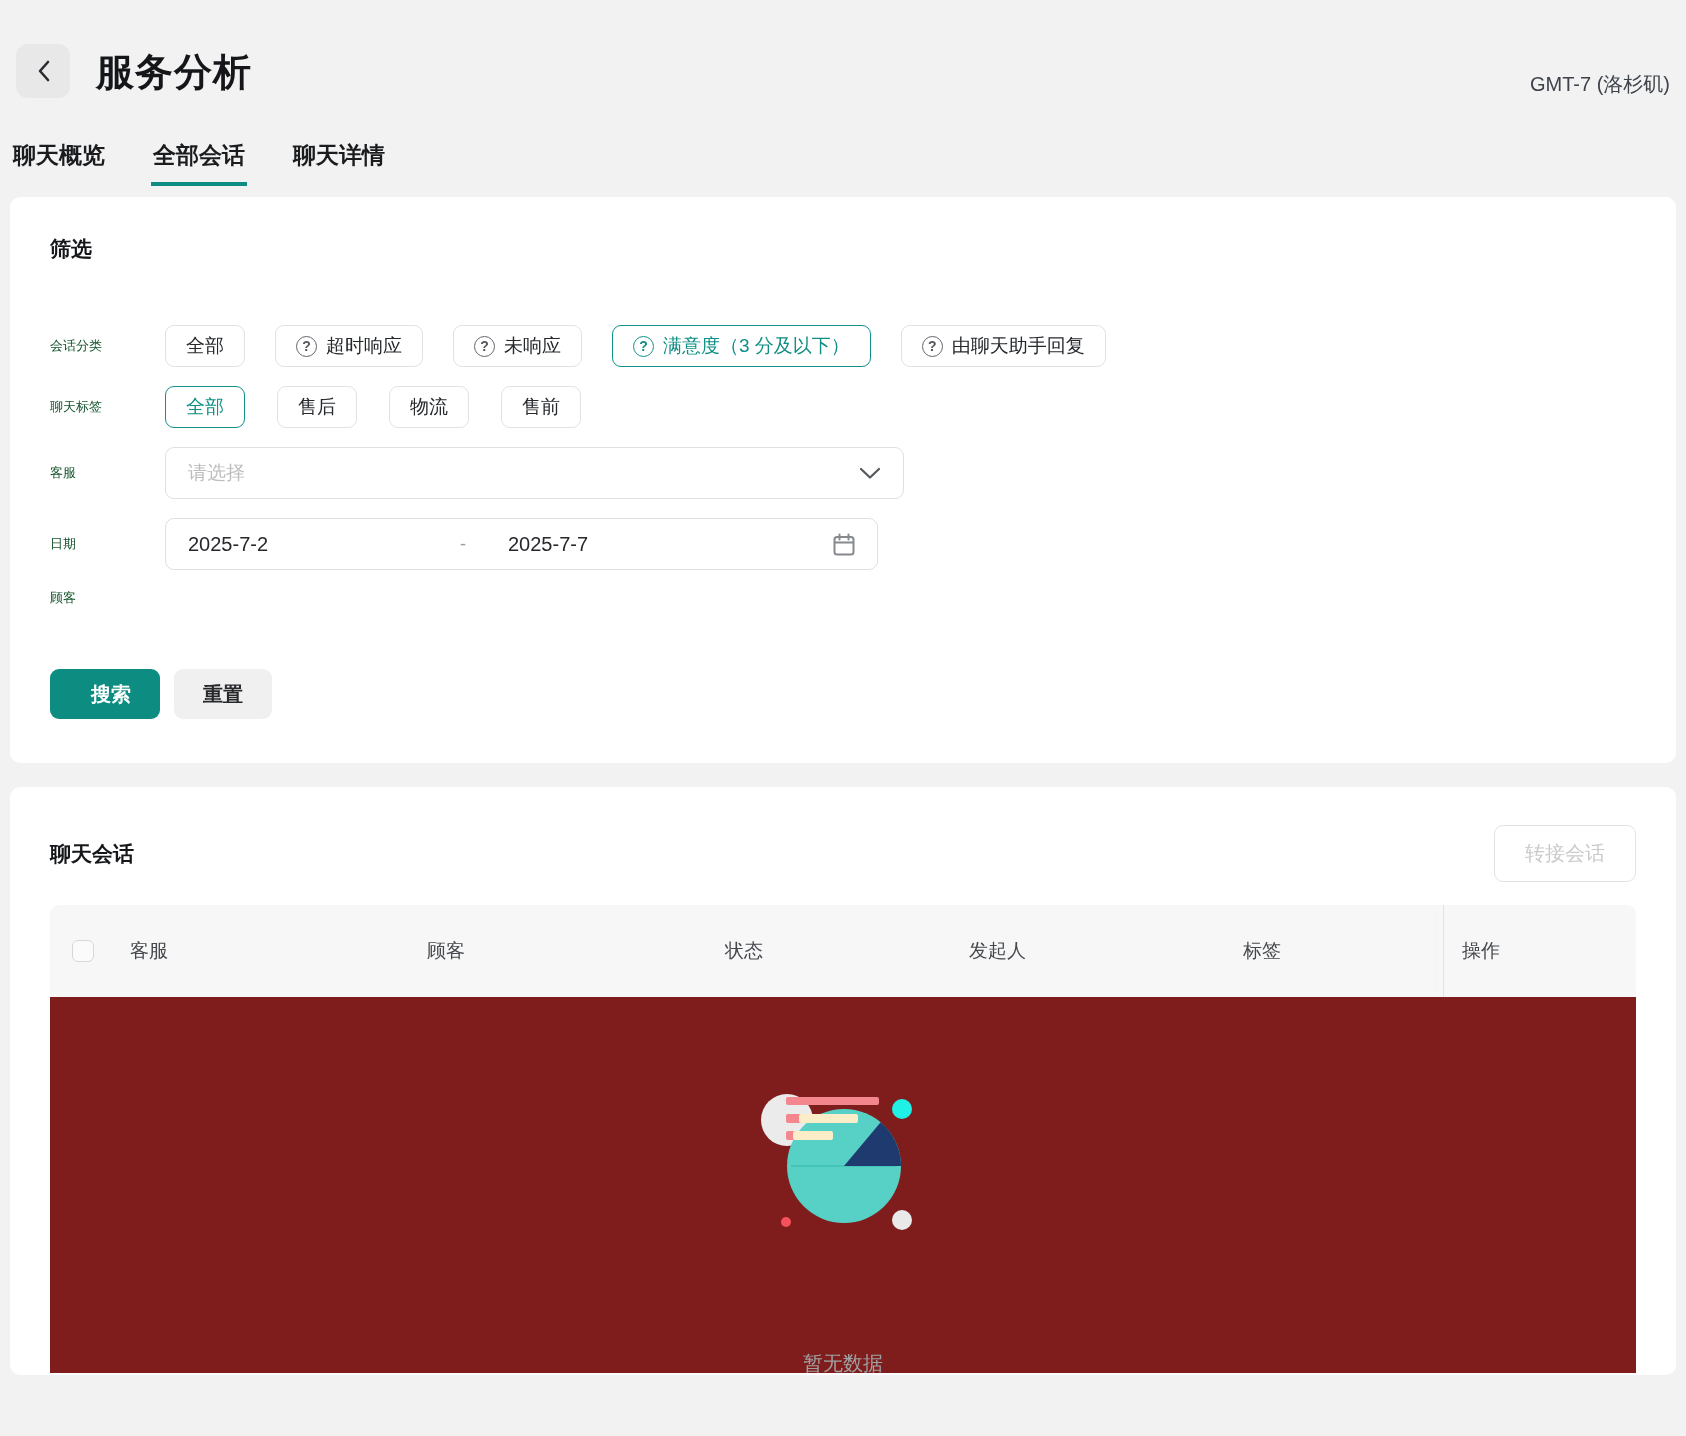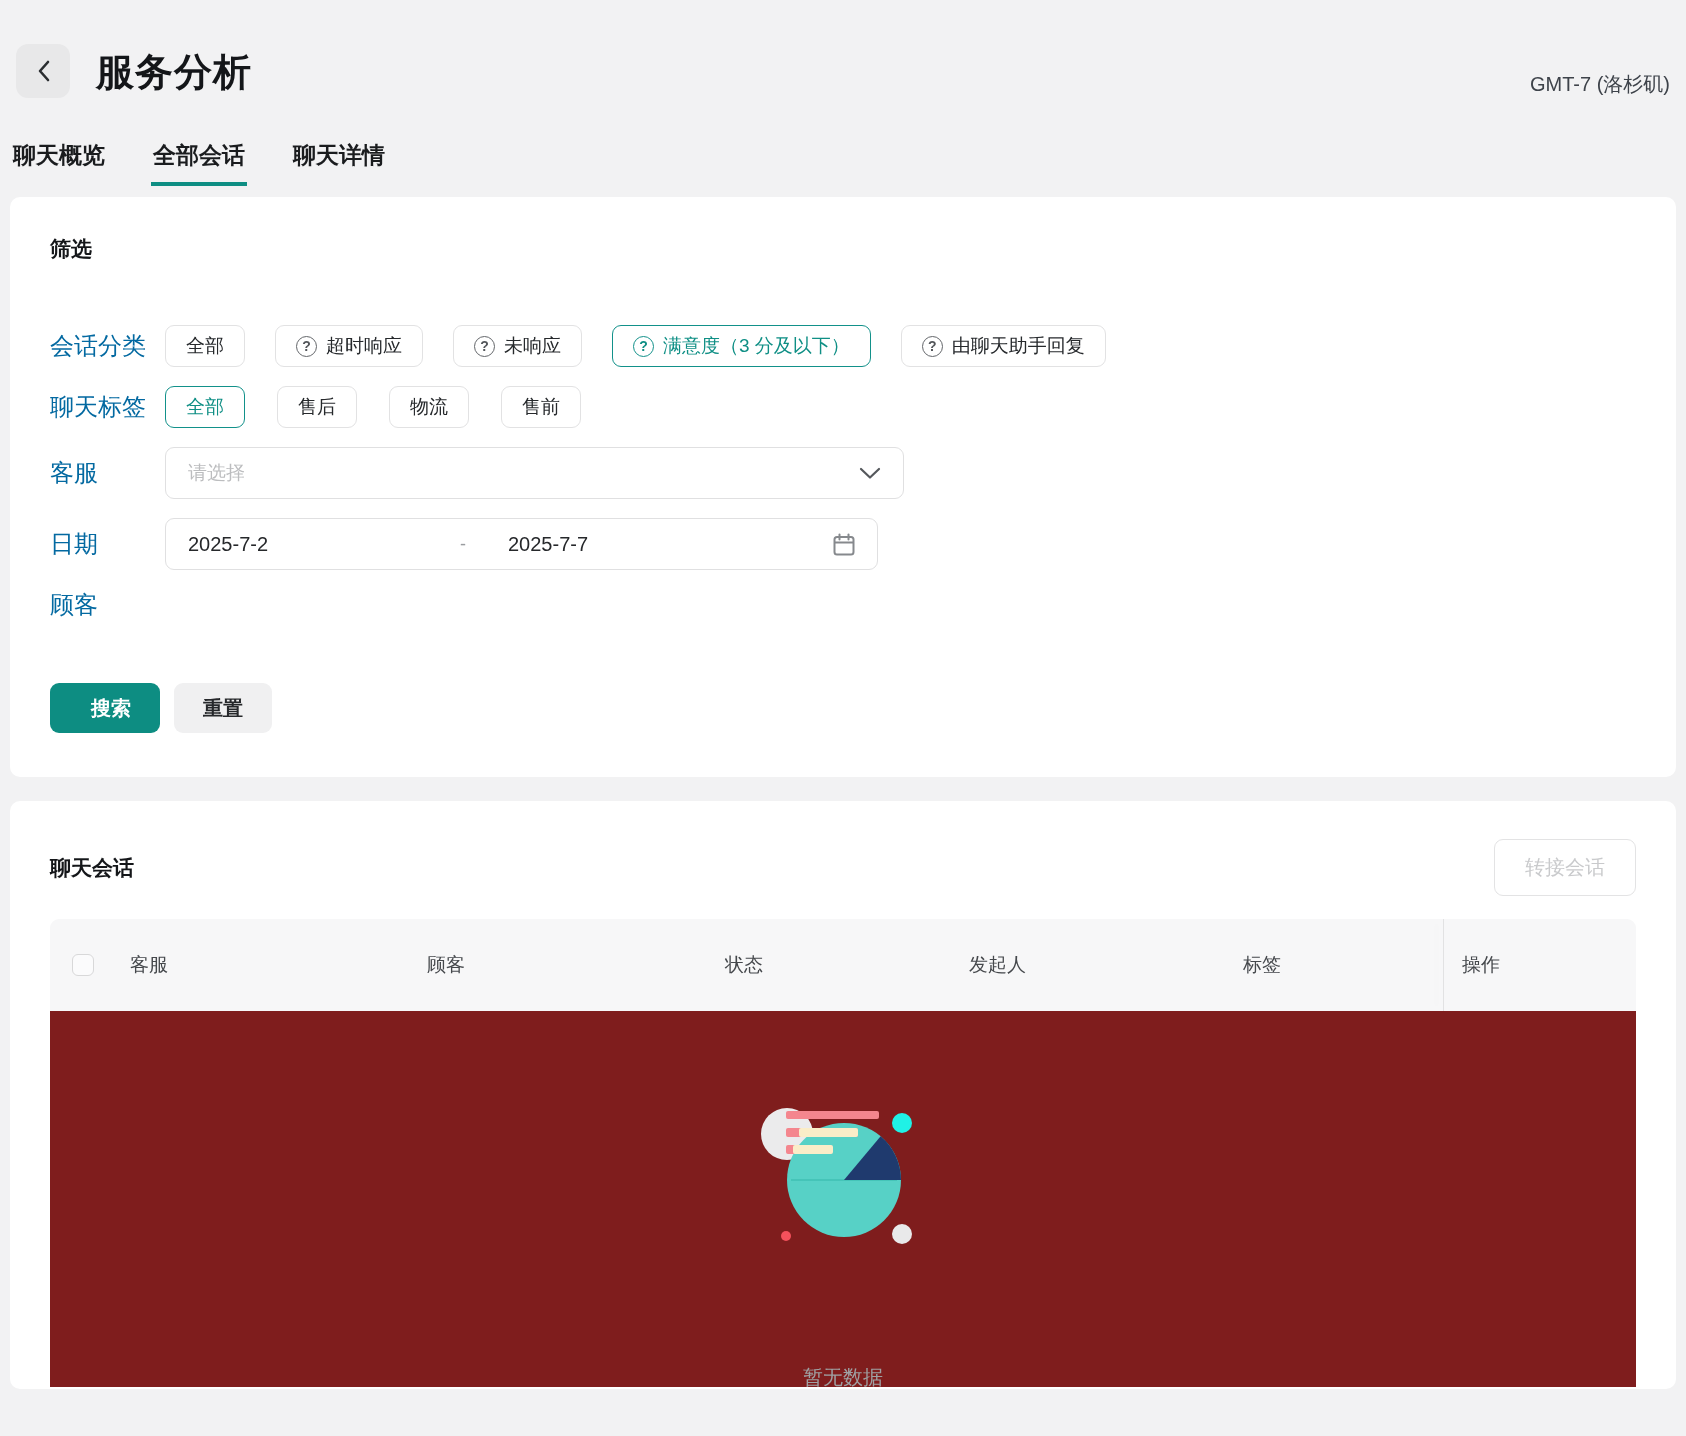--- a/index.html
+++ b/index.html
@@ -30,21 +30,21 @@
   }
   .tab.active { border-bottom-color:#0E8E83; }
 
   
   .card { background:#FFFFFF; border-radius:10px; margin:0 10px; }
   .filter-card { margin-top:11px; padding:38px 40px 44px 40px; }
   .card h2 { font-size:21px; font-weight:700; color:#141619; }
   .filter-card h2 { margin-bottom:62px; }
 
   .f-row { display:flex; align-items:center; margin-bottom:19px; }
-  .f-label { width:115px; flex:0 0 115px; font-size:24px; color:#0369a1; }
+  .f-label { width:115px; flex:0 0 115px; font-size:13px; color:#14532d; }
   .chip-row { display:flex; gap:30px; }
   .chip {
     display:inline-flex; align-items:center; gap:9px; height:42px; padding:8px 20px;
     background:#fff; border:1px solid #E2E2E3; border-radius:9px; cursor:pointer;
     font-family:inherit; font-size:19px; color:#26292C; white-space:nowrap;
   }
   .chip .help-ic {
     width:21px; height:21px; border:1.5px solid #63666A; border-radius:50%;
     display:inline-flex; align-items:center; justify-content:center;
     font-size:14px; font-weight:700; color:#53565A; line-height:1;

